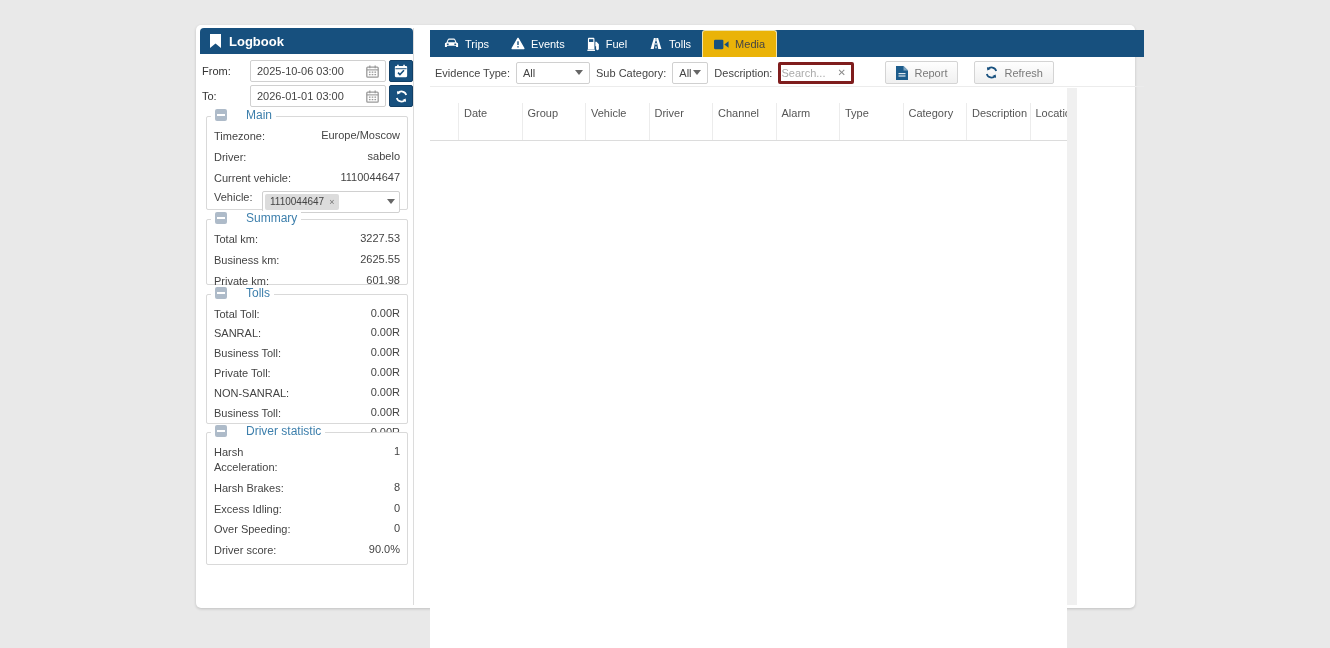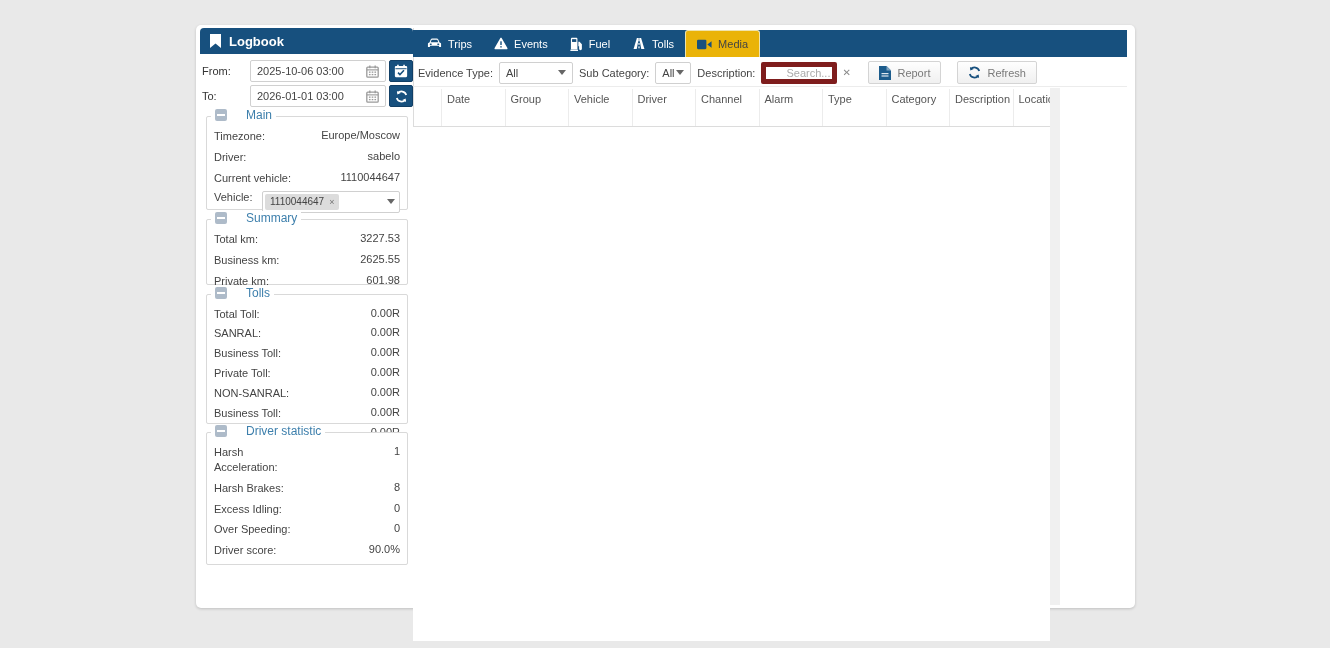--- a/index.html
+++ b/index.html
@@ -30,39 +30,39 @@
   #fs-tolls .frow{padding:2.5px 2px}
   .frow .lbl{max-width:85px;line-height:1.35}
   .frow .val{text-align:right;white-space:nowrap}
   .vehicle-row{display:flex;align-items:flex-start;padding:2px;font-size:11px;color:#444}
   .combo{margin-left:auto;width:138px;height:22px;border:1px solid #d0d0d0;border-radius:2px;background:#fff;display:flex;align-items:center;padding:1px 4px 1px 2px;cursor:pointer}
   .chip{background:#dcdcdc;border-radius:2px;font-size:10px;color:#444;padding:2.5px 5px;display:flex;gap:5px;align-items:center;white-space:nowrap}
   .chip .x{color:#777;font-size:9px;cursor:pointer}
   .caret{width:0;height:0;border-left:4px solid transparent;border-right:4px solid transparent;border-top:5px solid #666;margin-left:auto}
 
   
-  .right-panel{position:absolute;left:217px;top:5px;width:714px;height:575px}
+  .right-panel{position:absolute;left:234px;top:5px;width:714px;height:575px}
   .tabbar{height:27px;background:#17507e;display:flex;align-items:stretch;padding-left:3px}
   .tab{display:flex;align-items:center;gap:6px;padding:0 11px;color:#fff;font-size:11px;cursor:pointer}
   .tab .ticon{display:flex;color:#fff}
   .tab.active{background:#eab308;color:#444;border:1px solid #efe3ad;border-bottom:none;border-radius:3px 3px 0 0}
   .tab.active .ticon{color:#17507e}
 
   .toolbar{height:28px;margin-top:2px;display:flex;align-items:center;gap:6px;padding-left:5px;font-size:11px;color:#444;border-bottom:1px solid #ececec}
   .select{height:22px;border:1px solid #d0d0d0;border-radius:2px;background:#fff;display:flex;align-items:center;padding:0 6px;gap:0;color:#444;cursor:pointer}
   .sel-evidence{width:74px}
   .sel-sub{width:36px}
-  .search{height:22px;width:76px;border:5px solid #7f1d1d;border-radius:2px;background:#fff;display:flex;align-items:center;padding:0 20px}
+  .search{height:22px;width:76px;border:3px solid #7f1d1d;border-radius:2px;background:#fff;display:flex;align-items:center;padding:0 0}
   .search input{border:none;outline:none;width:54px;font-size:11px;font-family:"Liberation Sans",sans-serif;color:#444;background:transparent}
   .search input::placeholder{color:#ababab}
   .clear-x{color:#8a8a8a;font-size:10px;cursor:pointer;margin-left:2px}
   .btns{margin-left:auto;margin-right:90px;display:flex;gap:16px}
   .gbtn{height:23px;background:linear-gradient(#fefefe,#f0f0f0);border:1px solid #d4d4d4;border-radius:2px;display:flex;align-items:center;gap:6px;padding:0 10px;font-size:11px;color:#7a7a7a;cursor:pointer}
 
-  .thead{margin-top:2px;display:flex;width:637px;height:38px;border-bottom:1px solid #dcdcdc;overflow:hidden}
+  .thead{margin-top:16px;display:flex;width:637px;height:38px;border-bottom:1px solid #dcdcdc;overflow:hidden}
   .th-first{flex:0 0 29px;border-right:1px solid #ececec}
   .th-cells{display:flex;flex:1;overflow:hidden}
   .th-cell{flex:0 0 63.5px;font-size:11px;color:#555;padding:4px 0 0 5px;border-right:1px solid #ececec;white-space:nowrap;overflow:hidden;cursor:pointer}
   .tbody{width:637px;height:514px;background:#fff}
   .scrollbar{position:absolute;left:637px;top:58px;width:10px;height:517px;background:#f0f0f0;cursor:pointer}
 </style>
 </head>
 <body>
 
 <div class="card">

